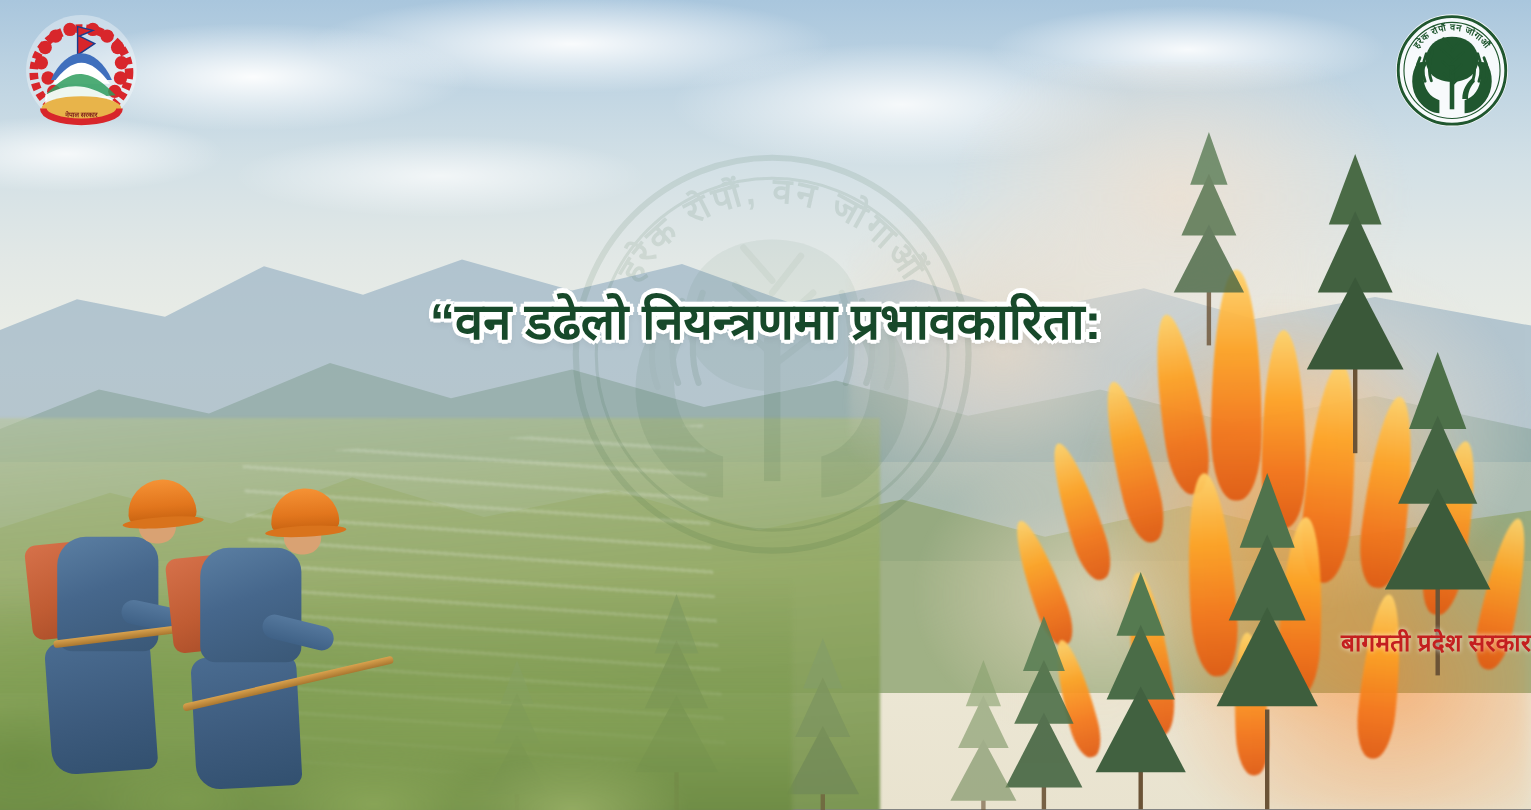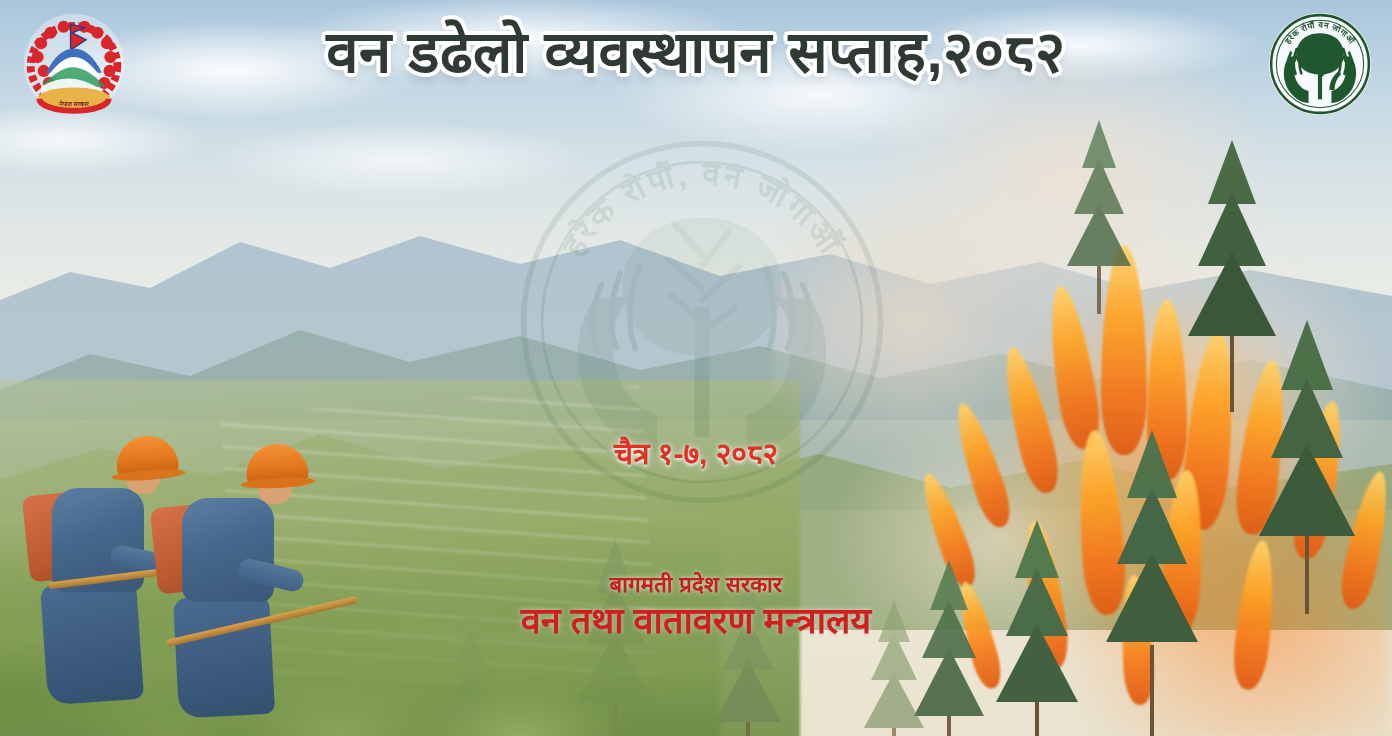--- a/index.html
+++ b/index.html
@@ -210,21 +210,21 @@
   #event-date {
     position:absolute; left:0; right:0; top:432px; z-index:6;
     text-align:center;
     font-size:30px; font-weight:700; color:#e03127;
     text-shadow: 0 0 6px rgba(255,255,255,.85), 0 2px 3px rgba(255,255,255,.7);
   }
 
   
   #ministry {
     position:absolute; left:0; right:0; top:568px; z-index:6;
-    text-align:center; color:#c41f1f;
+    text-align:right; color:#c41f1f;
   }
   #ministry .gov  {
     font-size:22px; font-weight:700; letter-spacing:.3px;
     text-shadow: 0 0 5px rgba(255,255,255,.75);
   }
   #ministry .dept {
     font-size:36px; font-weight:700; line-height:1.22; margin-top:1px;
     color:#d11f1f;
     text-shadow: 0 0 5px rgba(255,255,255,.6), 0 2px 2px rgba(0,0,0,.12);
   }
@@ -379,23 +379,20 @@
       <path d="M158,88 C170,104 170,132 156,150 C146,164 134,170 124,170 L124,150 C138,146 148,132 148,112 C148,100 144,92 138,86 Z" fill="currentColor" opacity=".75"></path>
       <path d="M46,80 C40,92 40,106 44,116 M56,74 C50,88 50,104 54,114 M66,70 C60,86 60,104 64,114" stroke="currentColor" stroke-width="3" fill="none" stroke-linecap="round"></path>
       <path d="M154,80 C160,92 160,106 156,116 M144,74 C150,88 150,104 146,114 M134,70 C140,86 140,104 136,114" stroke="currentColor" stroke-width="3" fill="none" stroke-linecap="round"></path>
       <path id="wm-arc" d="M 26,100 A 74,74 0 0 1 174,100" fill="none"></path>
       <text font-size="17" font-weight="700" fill="currentColor" letter-spacing="1.5">
         <textPath href="#wm-arc" startOffset="50%" text-anchor="middle">हरेक रोपौं, वन जोगाऔं</textPath>
       </text>
     </svg>
   </div>
 
-  <div id="header-band">
-    <div id="title">वन डढेलो व्यवस्थापन सप्ताह,२०८२</div>
-  </div>
 
   <div class="logo" id="logo-left">
     <svg viewBox="0 0 120 120" aria-hidden="true">
       <circle cx="60" cy="60" r="58" fill="#ffffff" opacity=".35"></circle>
       <g fill="#d8262b">
         <ellipse cx="60" cy="62" rx="50" ry="46" fill="none" stroke="#d8262b" stroke-width="9" stroke-dasharray="7 4"></ellipse>
         <circle cx="18" cy="52" r="7"></circle>
           <circle cx="22" cy="36" r="7"></circle>
           <circle cx="33" cy="24" r="7"></circle>
         <circle cx="48" cy="17" r="7"></circle>
@@ -433,22 +430,21 @@
       <path d="M44,78 C37,92 37,108 42,120 M55,71 C48,88 48,107 53,119 M66,66 C59,85 59,106 64,118" stroke="#20572f" stroke-width="5" fill="none" stroke-linecap="round"></path>
       <path d="M156,78 C163,92 163,108 158,120 M145,71 C152,88 152,107 147,119 M134,66 C141,85 141,106 136,118" stroke="#20572f" stroke-width="5" fill="none" stroke-linecap="round"></path>
       <path id="logo-arc" d="M 30,100 A 70,70 0 0 1 170,100" fill="none"></path>
       <text font-size="16" font-weight="700" fill="#20572f" letter-spacing="1">
         <textPath href="#logo-arc" startOffset="50%" text-anchor="middle">हरेक रोपौं वन जोगाऔं</textPath>
       </text>
     </svg>
   </div>
 
   <div id="slogan">
-  </div>
-
-  <div id="event-date">चैत्र १-७, २०८२</div>
+    <span class="line">“वन डढेलो नियन्त्रणमा प्रभावकारिता:</span>
+  </div>
+
 
   <div id="ministry">
     <div class="gov">बागमती प्रदेश सरकार</div>
-    <div class="dept">वन तथा वातावरण मन्त्रालय</div>
   </div>
 
 </div>
 
 </body></html>

